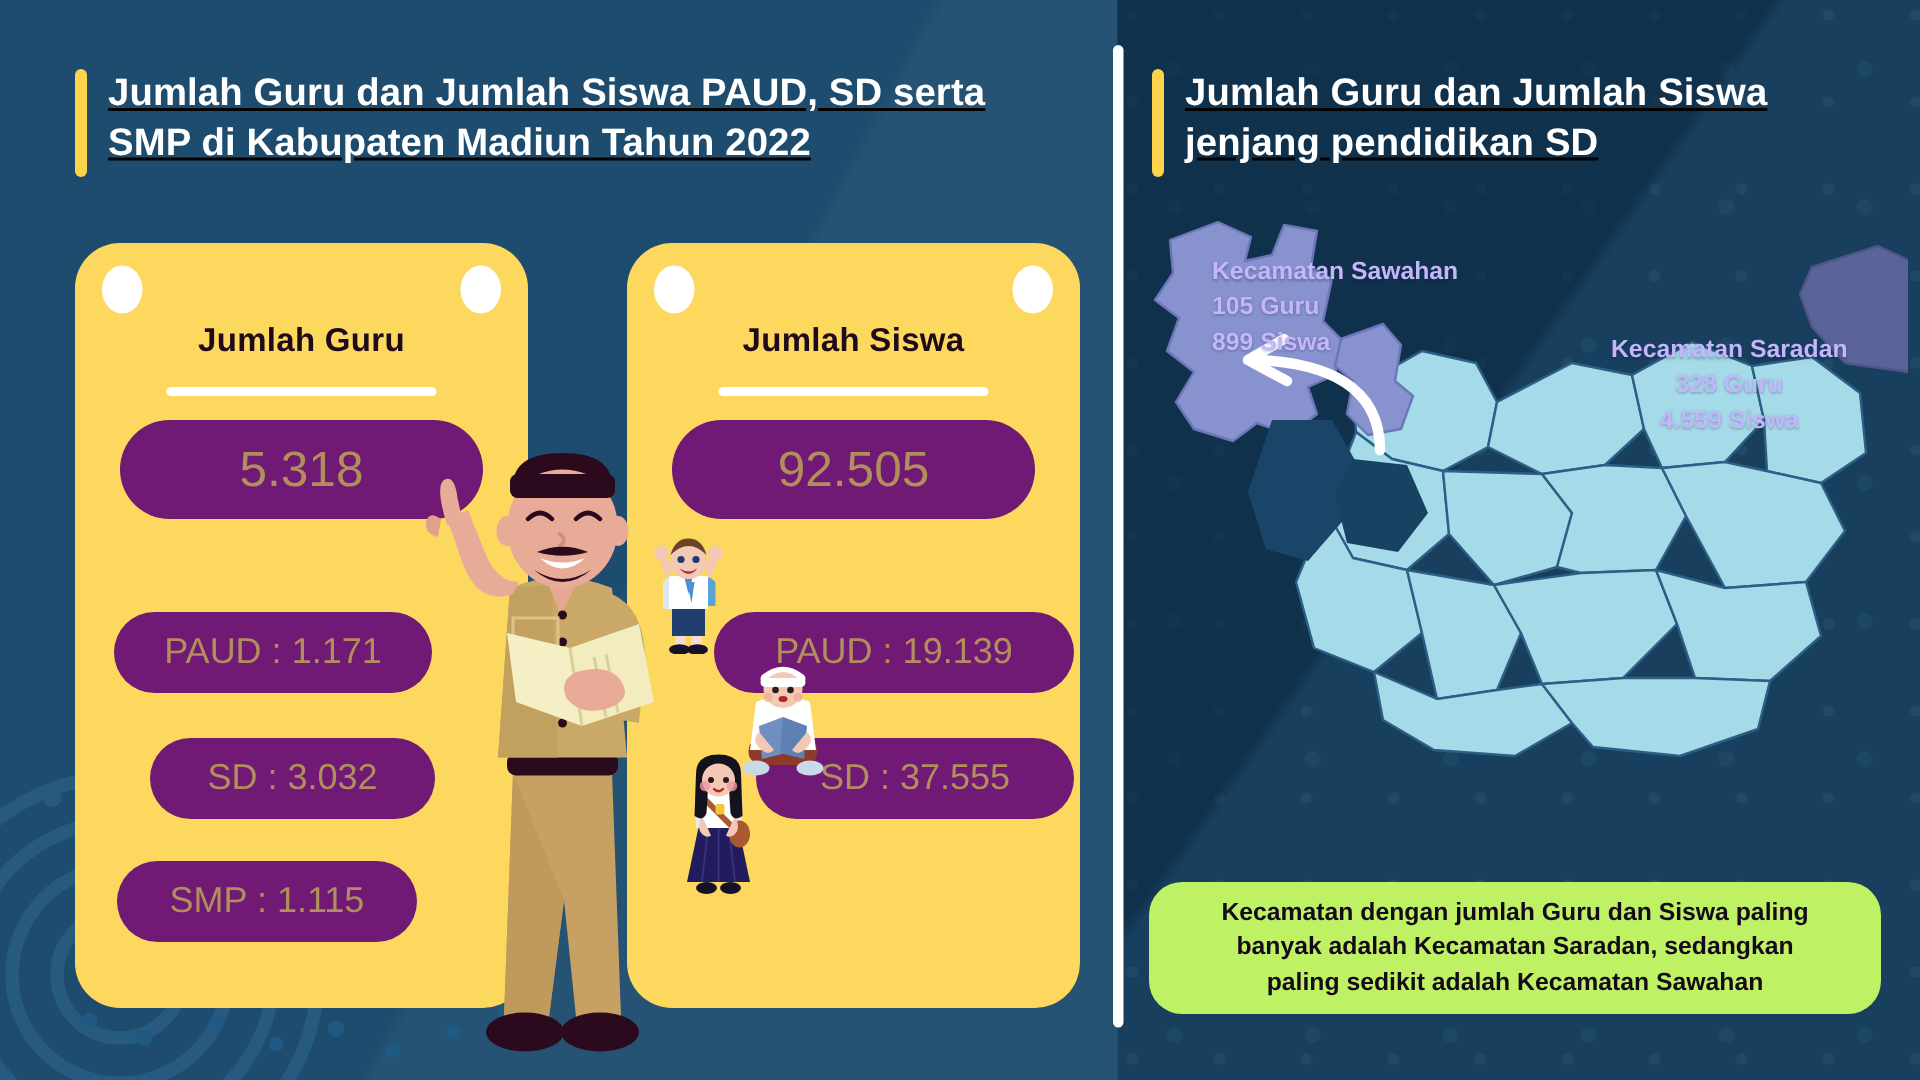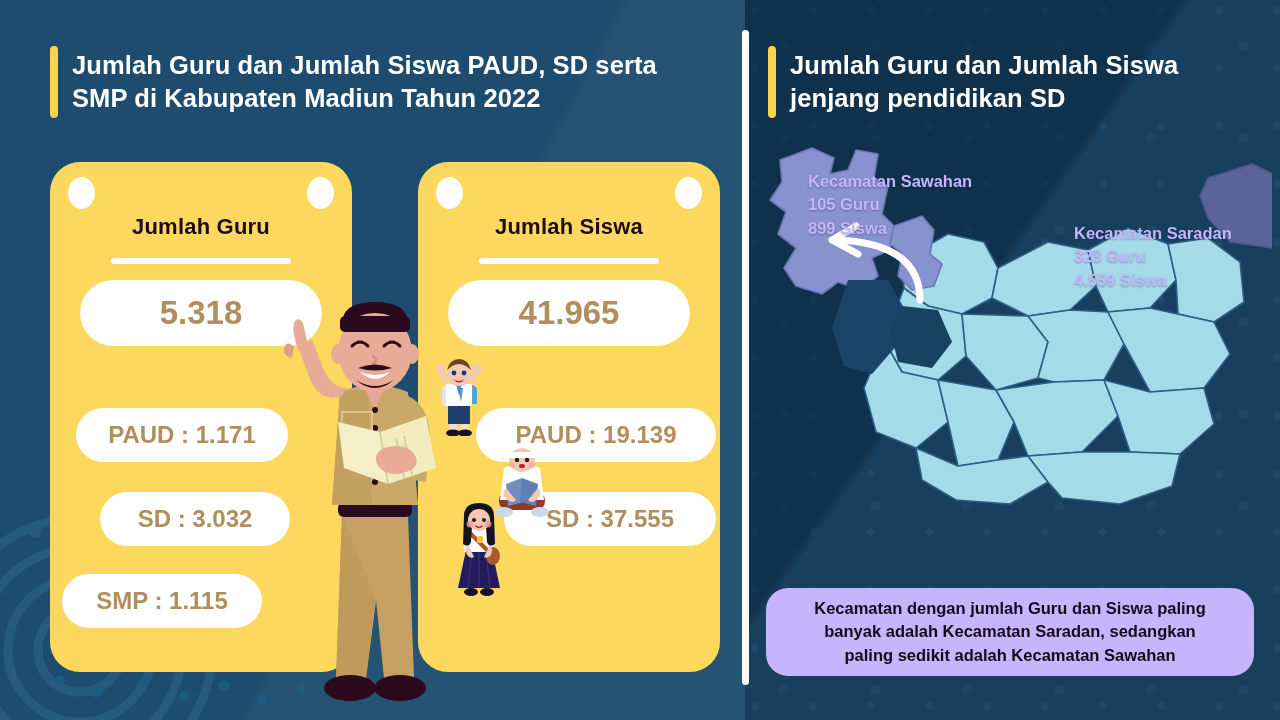--- a/index.html
+++ b/index.html
@@ -36,21 +36,21 @@
   
   .dot-cluster{ position:absolute; left:52px; bottom:14px; width:300px; height:230px; overflow:hidden; }
 
   
   .divider{
     position:absolute; left:742px; top:30px; width:7px; height:655px;
     background:#ffffff; border-radius:4px;
   }
 
   
-  .head{ position:absolute; display:flex; gap:14px; align-items:center; }
+  .head{ position:absolute; display:flex; gap:14px; align-items:flex-start;text-decoration:underline; }
   .head .bar{ width:8px; border-radius:4px; background:#fcd34a; flex:0 0 8px; }
   .head h1{
     color:#ffffff; font-size:25.5px; font-weight:bold; line-height:1.30;
     letter-spacing:.1px; white-space:pre-line;
   }
   #head-left{ left:50px; top:46px; width:680px; }
   #head-left .bar{ height:72px; }
   #head-right{ left:768px; top:46px; width:470px; }
   #head-right .bar{ height:72px; }
 
@@ -69,48 +69,48 @@
   .card .hole.r{ right:18px; }
   .card h2{
     position:absolute; top:52px; left:0; right:0; text-align:center;
     font-size:22px; font-weight:bold; color:#1e0a1a; letter-spacing:.2px;
   }
   .card .rule{
     position:absolute; top:96px; left:50%; transform:translateX(-50%);
     width:180px; height:6px; background:#ffffff; border-radius:3px;
   }
   .pill{
-    position:absolute; background:#ffffff; border-radius:40px;
+    position:absolute; background:#701a75; border-radius:40px;
     display:flex; align-items:center; justify-content:center;
-    color:#b18e5c; font-weight:bold; white-space:nowrap;
+    color:#b18e5c; font-weight:normal; white-space:nowrap;
   }
   .pill.total{ top:118px; left:30px; width:242px; height:66px; font-size:33px; }
   .pill.row{ height:54px; font-size:24px; }
 
   
   #guru-paud{ top:246px; left:26px;  width:212px; }
   #guru-sd{   top:330px; left:50px;  width:190px; }
-  #guru-smp{  top:412px; left:12px;  width:200px; }
+  #guru-smp{  top:412px; left:28px;  width:200px; }
   
   #siswa-paud{ top:246px; left:58px; width:240px; }
   #siswa-sd{   top:330px; left:86px; width:212px; }
   #siswa-smp{  top:412px; left:74px; width:224px; }
 
   
   .map{ position:absolute; left:752px; top:130px; width:520px; height:440px; }
   .map svg{ display:block; }
 
   .map-label{ position:absolute; color:#c4b5fd; font-weight:bold; font-size:16.5px; line-height:1.42; white-space:pre-line; text-shadow:0 1px 2px rgba(10,35,55,.35); }
   #label-sawahan{ left:808px; top:170px; }
-  #label-saradan{ left:1074px; top:222px; }
+  #label-saradan{ left:1074px; top:222px;text-align:center; }
 
   
   .caption{
     position:absolute; left:766px; top:588px; width:488px; height:88px;
-    background:#c4b5fd; border-radius:22px;
+    background:#bef264; border-radius:22px;
     display:flex; align-items:center; justify-content:center; text-align:center;
     color:#15091a; font-size:16.5px; font-weight:bold; line-height:1.42;
     padding:0 14px; white-space:pre-line;
   }
 
   
   .illus{ position:absolute; }
   #teacher{ left:268px; top:300px; width:210px; height:420px; }
   #kid-paud{ left:428px; top:358px; width:62px; height:78px; }
   #kid-sd{ left:488px; top:440px; width:68px; height:82px; }
@@ -213,21 +213,21 @@
     <div class="pill row" id="guru-paud">PAUD : 1.171</div>
     <div class="pill row" id="guru-sd">SD : 3.032</div>
     <div class="pill row" id="guru-smp">SMP : 1.115</div>
   </div>
 
   <div class="card" id="card-siswa">
     <div class="hole l"></div>
     <div class="hole r"></div>
     <h2>Jumlah Siswa</h2>
     <div class="rule"></div>
-    <div class="pill total">41.965</div>
+    <div class="pill total">92.505</div>
     <div class="pill row" id="siswa-paud">PAUD : 19.139</div>
     <div class="pill row" id="siswa-sd">SD : 37.555</div>
   </div>
 
   <div class="illus" id="teacher">
     <svg width="210" height="420" viewBox="0 0 210 420">
 
       <path d="M74 215 L140 215 L146 378 L116 378 L108 300 L98 378 L68 378 Z" fill="#c6a163"></path>
       <path d="M108 300 L98 378 L68 378 L74 215" fill="#bf9a5b"></path>
 

